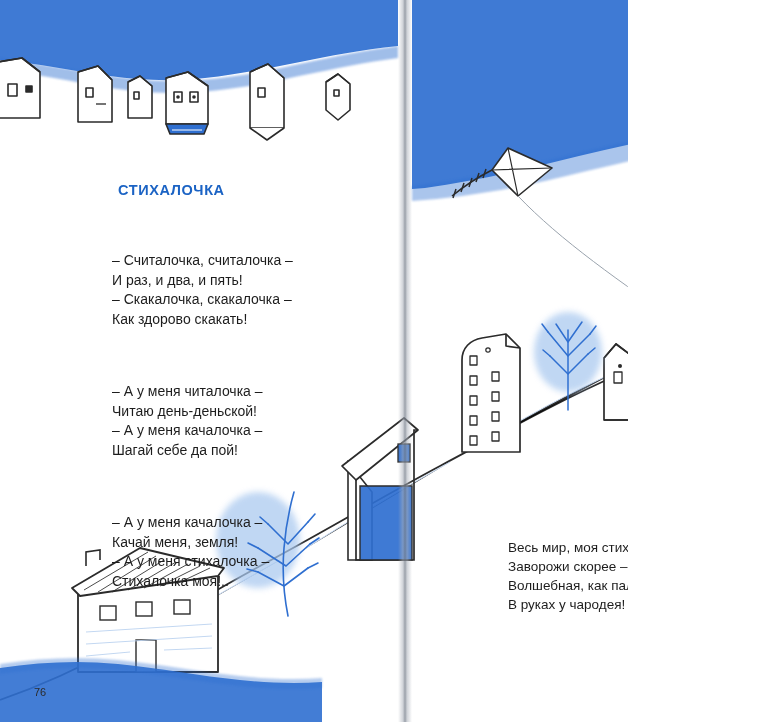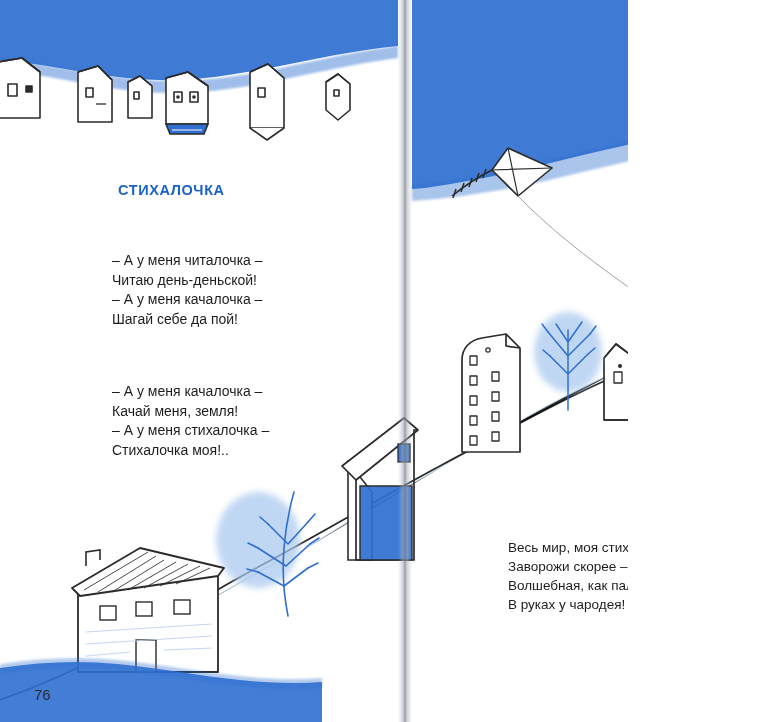--- a/index.html
+++ b/index.html
@@ -71,21 +71,21 @@
     color: #1d1d1d;
     z-index: 12;
     white-space: pre-wrap;
   }
   #poem-right .stanza { margin-bottom: 14px; }
   #poem-right .stanza:last-child { margin-bottom: 0; }
   #page-number {
     position: absolute;
     left: 34px;
     top: 686px;
-    font-size: 15px;
+    font-size: 11px;
     color: #2b2b2b;
     z-index: 12;
   }
   svg { display: block; }
 </style>
 </head>
 <body>
 
 <div id="page">
 
@@ -321,20 +321,24 @@
       <path d="M640,366 C690,348 730,340 770,336 L770,348 C732,352 692,360 644,378 Z" fill="#cfe0f6"></path>
     </g>
 
   </svg>
 
   <div id="gutter"></div>
 
   <div id="poem-title">СТИХАЛОЧКА</div>
 
   <div id="poem-left">
+    <div class="stanza">– Считалочка, считалочка –
+И раз, и два, и пять!
+– Скакалочка, скакалочка –
+Как здорово скакать!</div>
     <div class="stanza">– А у меня читалочка –
 Читаю день-деньской!
 – А у меня качалочка –
 Шагай себе да пой!</div>
     <div class="stanza">– А у меня качалочка –
 Качай меня, земля!
 – А у меня стихалочка –
 Стихалочка моя!..</div>
   </div>
 

